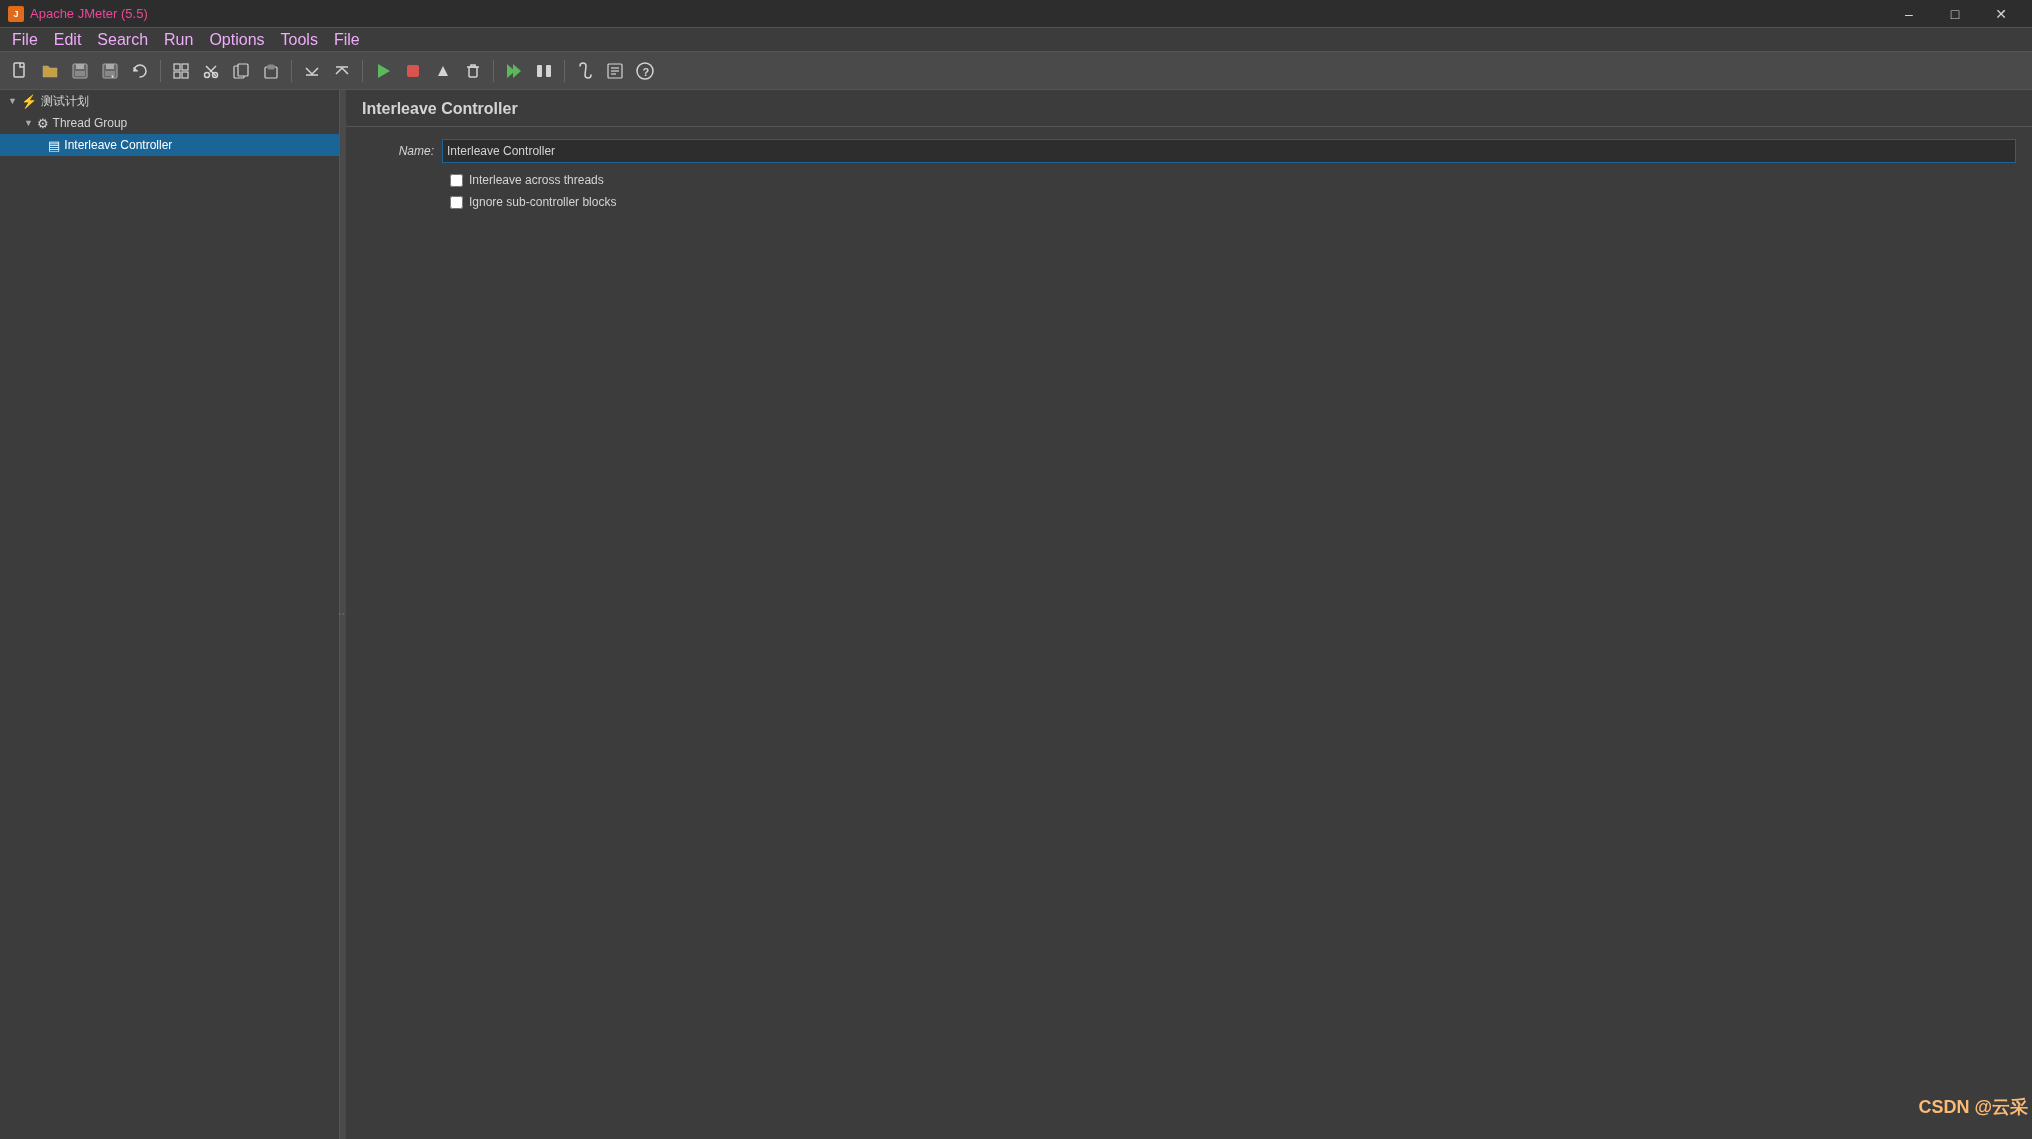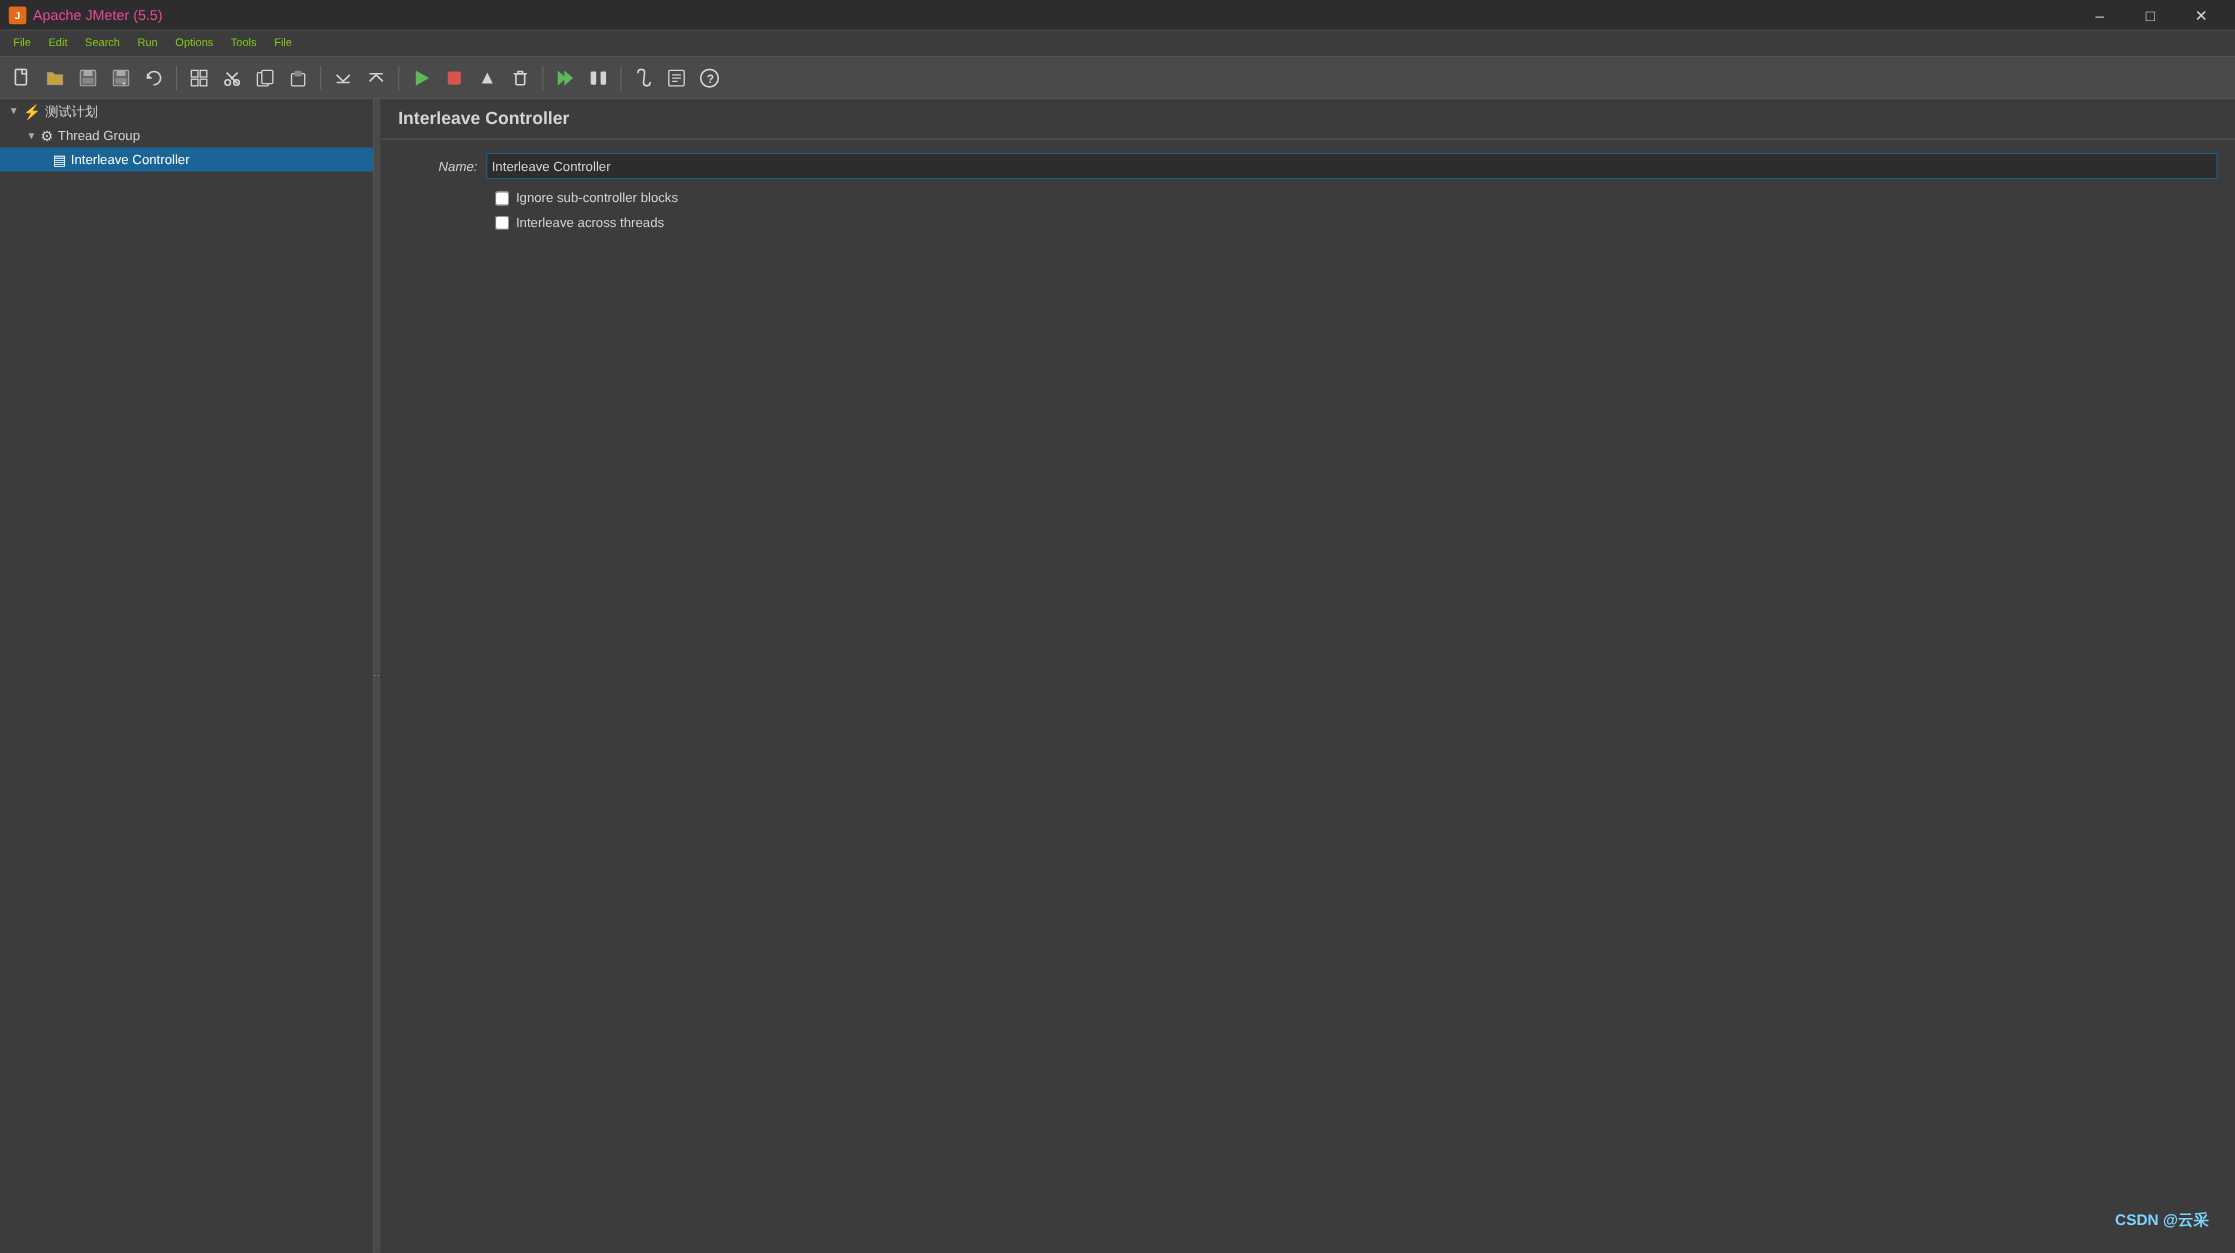--- a/index.html
+++ b/index.html
@@ -66,22 +66,22 @@
       display: flex;
       align-items: center;
       background: #3c3c3c;
       height: 24px;
       border-bottom: 1px solid #555;
       padding: 0 4px;
     }
     .menu-item {
       padding: 2px 8px;
       cursor: pointer;
-      font-size: 10px;
-      color: #84cc16;
+      font-size: 16px;
+      color: #f0abfc;
       height: 24px;
       display: flex;
       align-items: center;
     }
 
     
     .toolbar {
       display: flex;
       align-items: center;
       background: #4a4a4a;
@@ -208,23 +208,23 @@
     .checkbox-label {
       font-size: 12px;
       color: #d4d4d4;
       cursor: pointer;
     }
 
     
     .watermark {
       position: fixed;
       bottom: 20px;
-      right: 24px;
-      color: #7dd3fc;
-      font-size: 14px;
+      right: 4px;
+      color: #fdba74;
+      font-size: 18px;
       font-weight: bold;
       pointer-events: none;
     }
 
     
     .toolbar-icon {
       width: 18px;
       height: 18px;
     }
   </style>
@@ -432,26 +432,26 @@
 
     <div class="form-area">
 
       <div class="form-row">
         <label class="form-label">Name:</label>
         <input class="form-input" type="text" value="Interleave Controller" style="">
       </div>
 
 
       <div class="checkbox-row">
+        <input class="checkbox-input" type="checkbox" id="cb-interleave" style="">
+        <label for="cb-interleave" class="checkbox-label">Interleave across threads</label>
+      </div>
+
+      <div class="checkbox-row">
         <input class="checkbox-input" type="checkbox" id="cb-ignore-sub" style="">
         <label for="cb-ignore-sub" class="checkbox-label">Ignore sub-controller blocks</label>
       </div>
 
-      <div class="checkbox-row">
-        <input class="checkbox-input" type="checkbox" id="cb-interleave" style="">
-        <label for="cb-interleave" class="checkbox-label">Interleave across threads</label>
-      </div>
-
     </div>
   </div>
 </div>
 
 <div class="watermark">CSDN @云采</div>
 
 </body></html>

